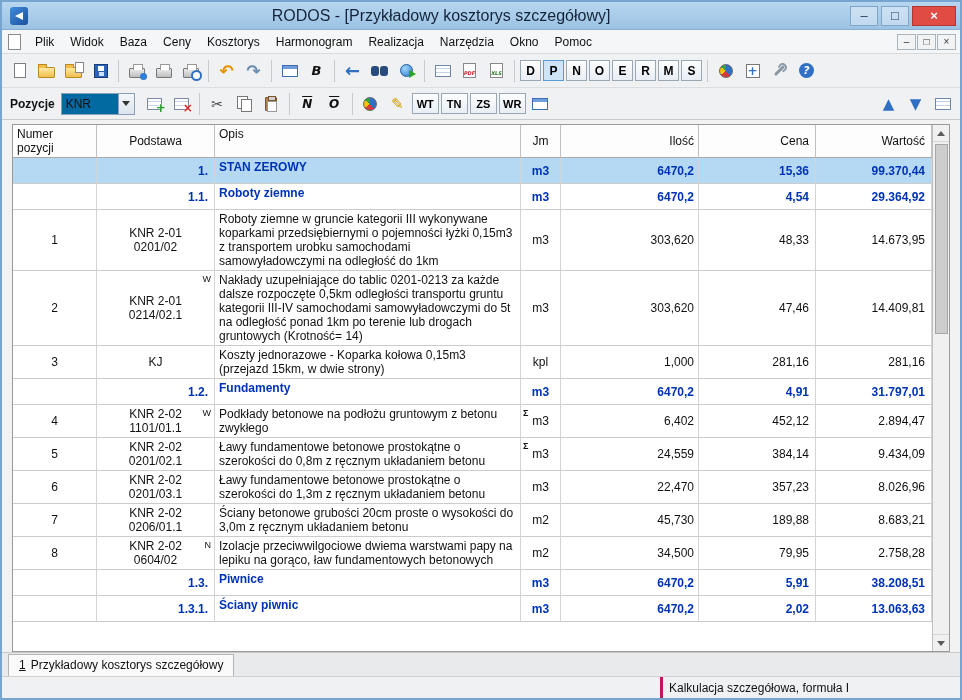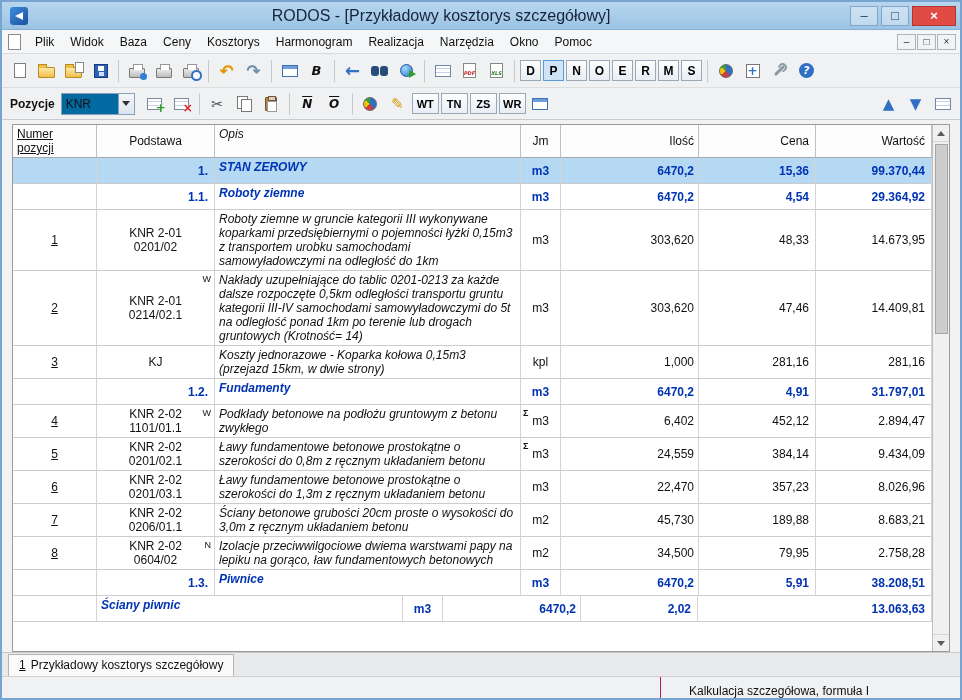--- a/index.html
+++ b/index.html
@@ -130,23 +130,23 @@
   .grid { flex:1; display:flex; border:1px solid #9a9a9a; background:#fff; overflow:hidden; }
   .grid-main { flex:1; display:flex; flex-direction:column; overflow:hidden; }
   .grid-header { display:flex; flex:0 0 25px; background:#fdfdfd; }
   .gh-cell { display:flex; align-items:center; justify-content:center; border-right:1px solid #c0c0c0;
         border-bottom:1px solid #a8a8a8; padding:2px 4px; cursor:default; }
   .gh-cell.c-opis { justify-content:flex-start; }
   .grid-body { flex:1; overflow:hidden; }
   .grow { display:flex; cursor:default; }
   .gcell { display:flex; align-items:center; border-right:1px solid #d4d4d4; border-bottom:1px solid #ccc;
         padding:2px 4px; line-height:14px; position:relative; }
-  .c-numer   { width:84px;  flex:0 0 84px;  justify-content:center;text-decoration:underline; }
+  .c-numer   { width:84px;  flex:0 0 84px;  justify-content:center; }
   .c-podstawa{ width:118px; flex:0 0 118px; justify-content:center; text-align:center; white-space:pre-line; }
-  .c-opis    { width:306px; flex:0 0 306px; justify-content:flex-start; align-items:flex-start;font-style:italic; }
+  .c-opis    { width:306px; flex:0 0 306px; justify-content:flex-start; align-items:flex-start; }
   .c-jm      { width:40px;  flex:0 0 40px;  justify-content:center; }
   .c-ilosc   { width:138px; flex:0 0 138px; justify-content:flex-end; }
   .c-cena    { width:117px; flex:0 0 117px; justify-content:flex-end; padding-right:6px; }
   .c-wartosc { width:120px; flex:1;         justify-content:flex-end; padding-right:6px; }
   .grow.item { min-height:33px; }
   .grow.section { min-height:26px; }
   .grow.section .gcell { color:#0033b4; font-weight:bold; }
   .grow.section .c-podstawa { justify-content:flex-end; padding-right:6px; }
   .grow.selected .gcell { background:#b5d9f2; }
   .sup { position:absolute; top:1px; right:3px; font-size:9px; font-weight:normal; }
@@ -165,22 +165,22 @@
   .sthumb { width:13px; height:190px; margin-top:2px; background:#cdcdcd; border:1px solid #a6a6a6; }
 
   
   .tabbar { height:24px; flex:0 0 24px; background:#e9eaeb; border-top:1px solid #c8c8c8;
         display:flex; align-items:flex-end; padding:0 6px; }
   .tab { background:#fafafa; border:1px solid #b5b5b5; border-bottom:none; padding:3px 10px 4px;
         display:flex; gap:5px; cursor:default; }
   .tab-num { text-decoration:underline; }
   .statusbar { height:22px; flex:0 0 22px; background:#f0f1f2; border-top:1px solid #cfcfcf;
         display:flex; align-items:center; justify-content:flex-end; }
-  .status-panel { width:300px; height:100%; border-left:1px solid #be185d; display:flex;
-        align-items:flex-end; padding:0 28px; }
+  .status-panel { width:300px; height:100%; border-left:3px solid #be185d; display:flex;
+        align-items:center; padding:0 6px; }
 </style>
 </head>
 <body>
 
 <div class="window">
 
   <div class="titlebar">
     <span class="app-icon"></span>
     <span class="title">RODOS - [Przykładowy kosztorys szczegółowy]</span>
     <div class="win-controls">
@@ -473,20 +473,21 @@
               <div class="gcell c-numer"></div>
               <div class="gcell c-podstawa">1.3.</div>
               <div class="gcell c-opis">Piwnice</div>
               <div class="gcell c-jm">m3</div>
               <div class="gcell c-ilosc">6470,2</div>
               <div class="gcell c-cena">5,91</div>
               <div class="gcell c-wartosc">38.208,51</div>
             </div>
             <div class="grow section">
               <div class="gcell c-numer"></div>
+              <div class="gcell c-podstawa">1.3.1.</div>
               <div class="gcell c-opis">Ściany piwnic</div>
               <div class="gcell c-jm">m3</div>
               <div class="gcell c-ilosc">6470,2</div>
               <div class="gcell c-cena">2,02</div>
               <div class="gcell c-wartosc">13.063,63</div>
             </div>
           </div>
       </div>
       <div class="vscroll">
         <div class="sbtn">

